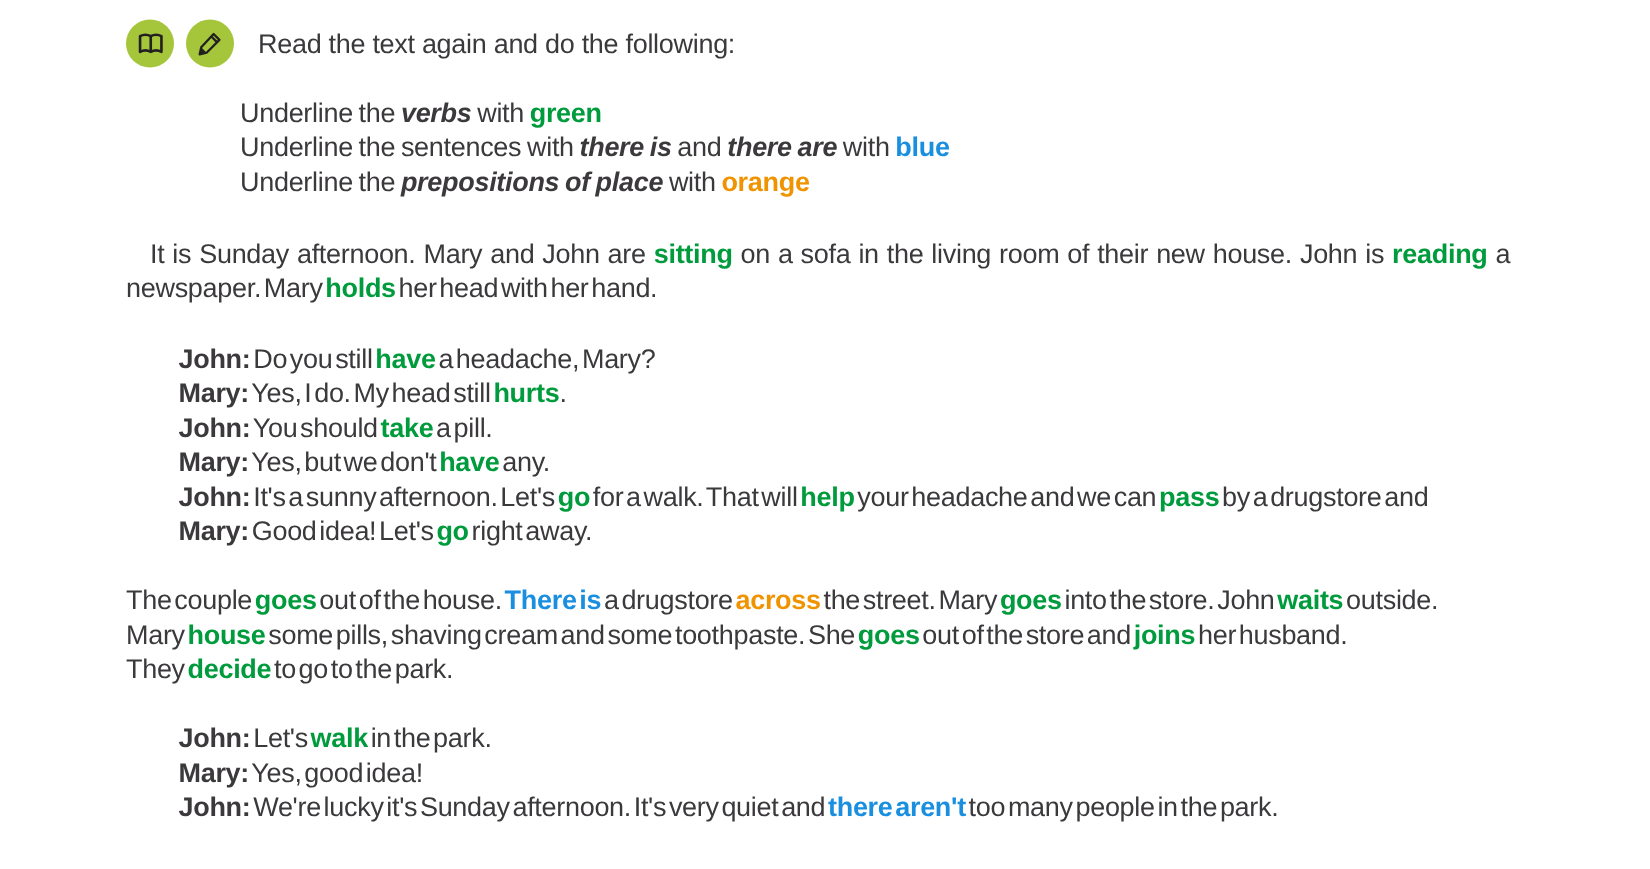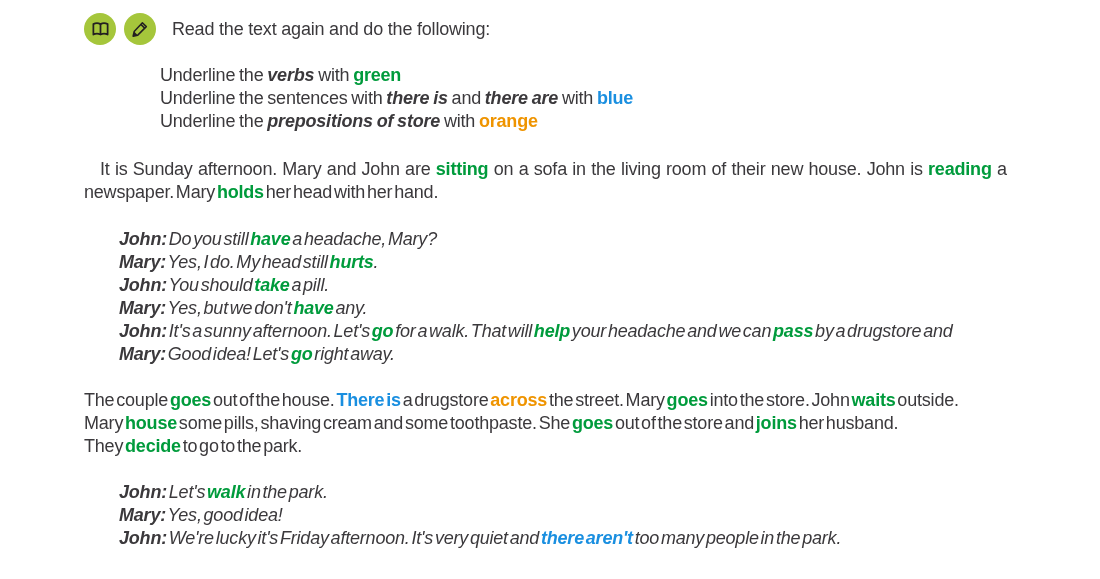--- a/index.html
+++ b/index.html
@@ -29,21 +29,21 @@
   .task-title{margin-left:8px;line-height:32px;}
 
   .instructions{margin:19px 0 0 160px;}
   .instructions .line{word-spacing:-1px;}
 
   .para1{margin:25px 0 0 84px;}
   .para1 .line:first-child{word-spacing:0.5px;margin-left:16px;}
   .para1 .line:last-child{word-spacing:-3px;}
 
   .dialogue{margin-left:119px;}
-  .dialogue .line{word-spacing:-3px;font-style:italic;}
+  .dialogue .line{word-spacing:-3px;}
   .dialogue1{margin-top:24px;}
   .dialogue2{margin-top:23px;}
 
   .para2{margin:23px 0 0 84px;}
   .para2 .line{word-spacing:-3px;}
 </style>
 </head>
 <body>
 
 <div class="task-header">
@@ -59,21 +59,21 @@
       <line x1="13.2" y1="5.8" x2="18.2" y2="10.8" stroke="#232021" stroke-width="2"></line>
       <path d="M4.2 15.4l-1.4 6.2 6.2-1.4z" fill="#232021"></path>
     </svg>
   </span>
   <span class="task-title">Read the text again and do the following:</span>
 </div>
 
 <div class="instructions">
     <div class="line"><span class="s-n">Underline the </span><span class="s-bi">verbs</span><span class="s-n"> with </span><span class="s-g">green</span></div>
     <div class="line"><span class="s-n">Underline the sentences with </span><span class="s-bi">there is</span><span class="s-n"> and </span><span class="s-bi">there are</span><span class="s-n"> with </span><span class="s-bl">blue</span></div>
-    <div class="line"><span class="s-n">Underline the </span><span class="s-bi">prepositions of store</span><span class="s-n"> with </span><span class="s-o">orange</span></div>
+    <div class="line"><span class="s-n">Underline the </span><span class="s-bi">prepositions of place</span><span class="s-n"> with </span><span class="s-o">orange</span></div>
   </div>
 
 <div class="para1">
     <div class="line"><span class="s-n">It is Sunday afternoon. Mary and John are </span><span class="s-g">sitting</span><span class="s-n"> on a sofa in the living room of their new house. John is </span><span class="s-g">reading</span><span class="s-n"> a</span></div>
     <div class="line"><span class="s-n">newspaper. Mary </span><span class="s-g">holds</span><span class="s-n"> her head with her hand.</span></div>
   </div>
 
 <div class="dialogue dialogue1">
     <div class="line"><span class="s-b">John:</span><span class="s-n"> Do you still </span><span class="s-g">have</span><span class="s-n"> a headache, Mary?</span></div>
     <div class="line"><span class="s-b">Mary:</span><span class="s-n"> Yes, I do. My head still </span><span class="s-g">hurts</span><span class="s-n">.</span></div>
@@ -85,14 +85,14 @@
 
 <div class="para2">
     <div class="line"><span class="s-n">The couple </span><span class="s-g">goes</span><span class="s-n"> out of the house. </span><span class="s-bl">There is</span><span class="s-n"> a drugstore </span><span class="s-o">across</span><span class="s-n"> the street. Mary </span><span class="s-g">goes</span><span class="s-n"> into the store. John </span><span class="s-g">waits</span><span class="s-n"> outside.</span></div>
     <div class="line"><span class="s-n">Mary </span><span class="s-g">house</span><span class="s-n"> some pills, shaving cream and some toothpaste. She </span><span class="s-g">goes</span><span class="s-n"> out of the store and </span><span class="s-g">joins</span><span class="s-n"> her husband.</span></div>
     <div class="line"><span class="s-n">They </span><span class="s-g">decide</span><span class="s-n"> to go to the park.</span></div>
   </div>
 
 <div class="dialogue dialogue2">
     <div class="line"><span class="s-b">John:</span><span class="s-n"> Let's </span><span class="s-g">walk</span><span class="s-n"> in the park.</span></div>
     <div class="line"><span class="s-b">Mary:</span><span class="s-n"> Yes, good idea!</span></div>
-    <div class="line"><span class="s-b">John:</span><span class="s-n"> We're lucky it's Friday afternoon. It's very quiet and </span><span class="s-bl">there aren't</span><span class="s-n"> too many people in the park.</span></div>
+    <div class="line"><span class="s-b">John:</span><span class="s-n"> We're lucky it's Sunday afternoon. It's very quiet and </span><span class="s-bl">there aren't</span><span class="s-n"> too many people in the park.</span></div>
   </div>
 
 </body></html>

